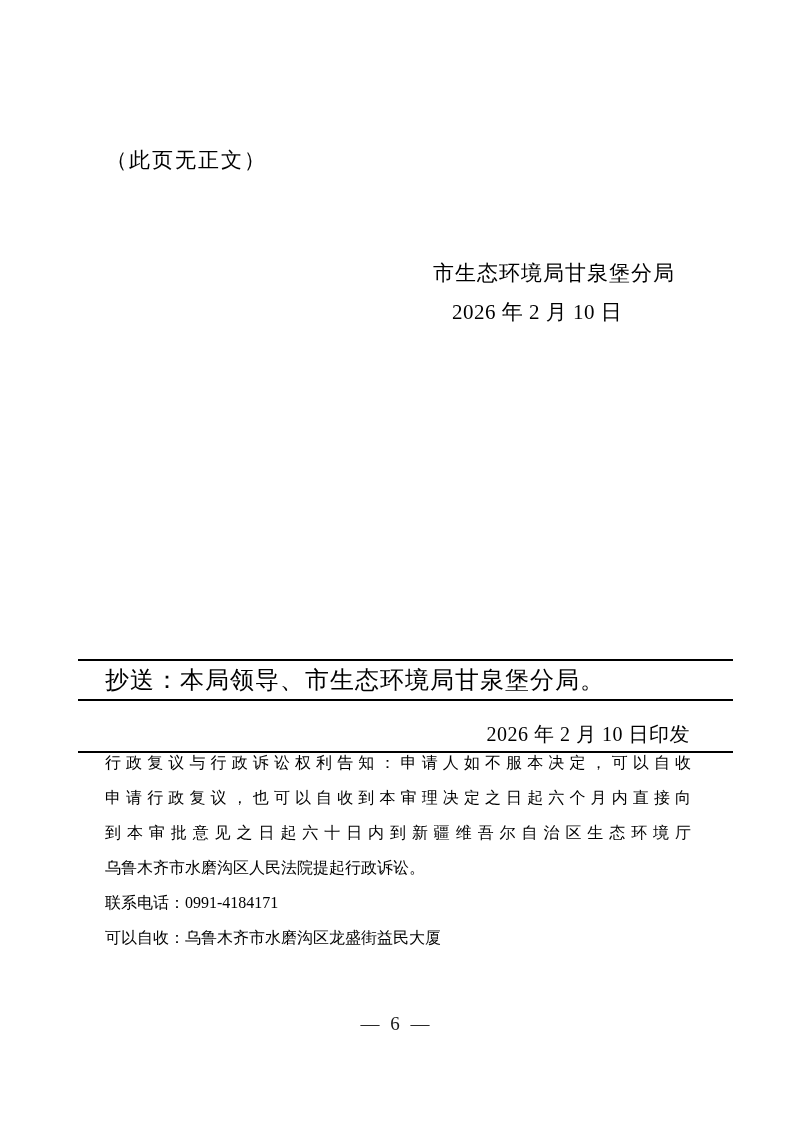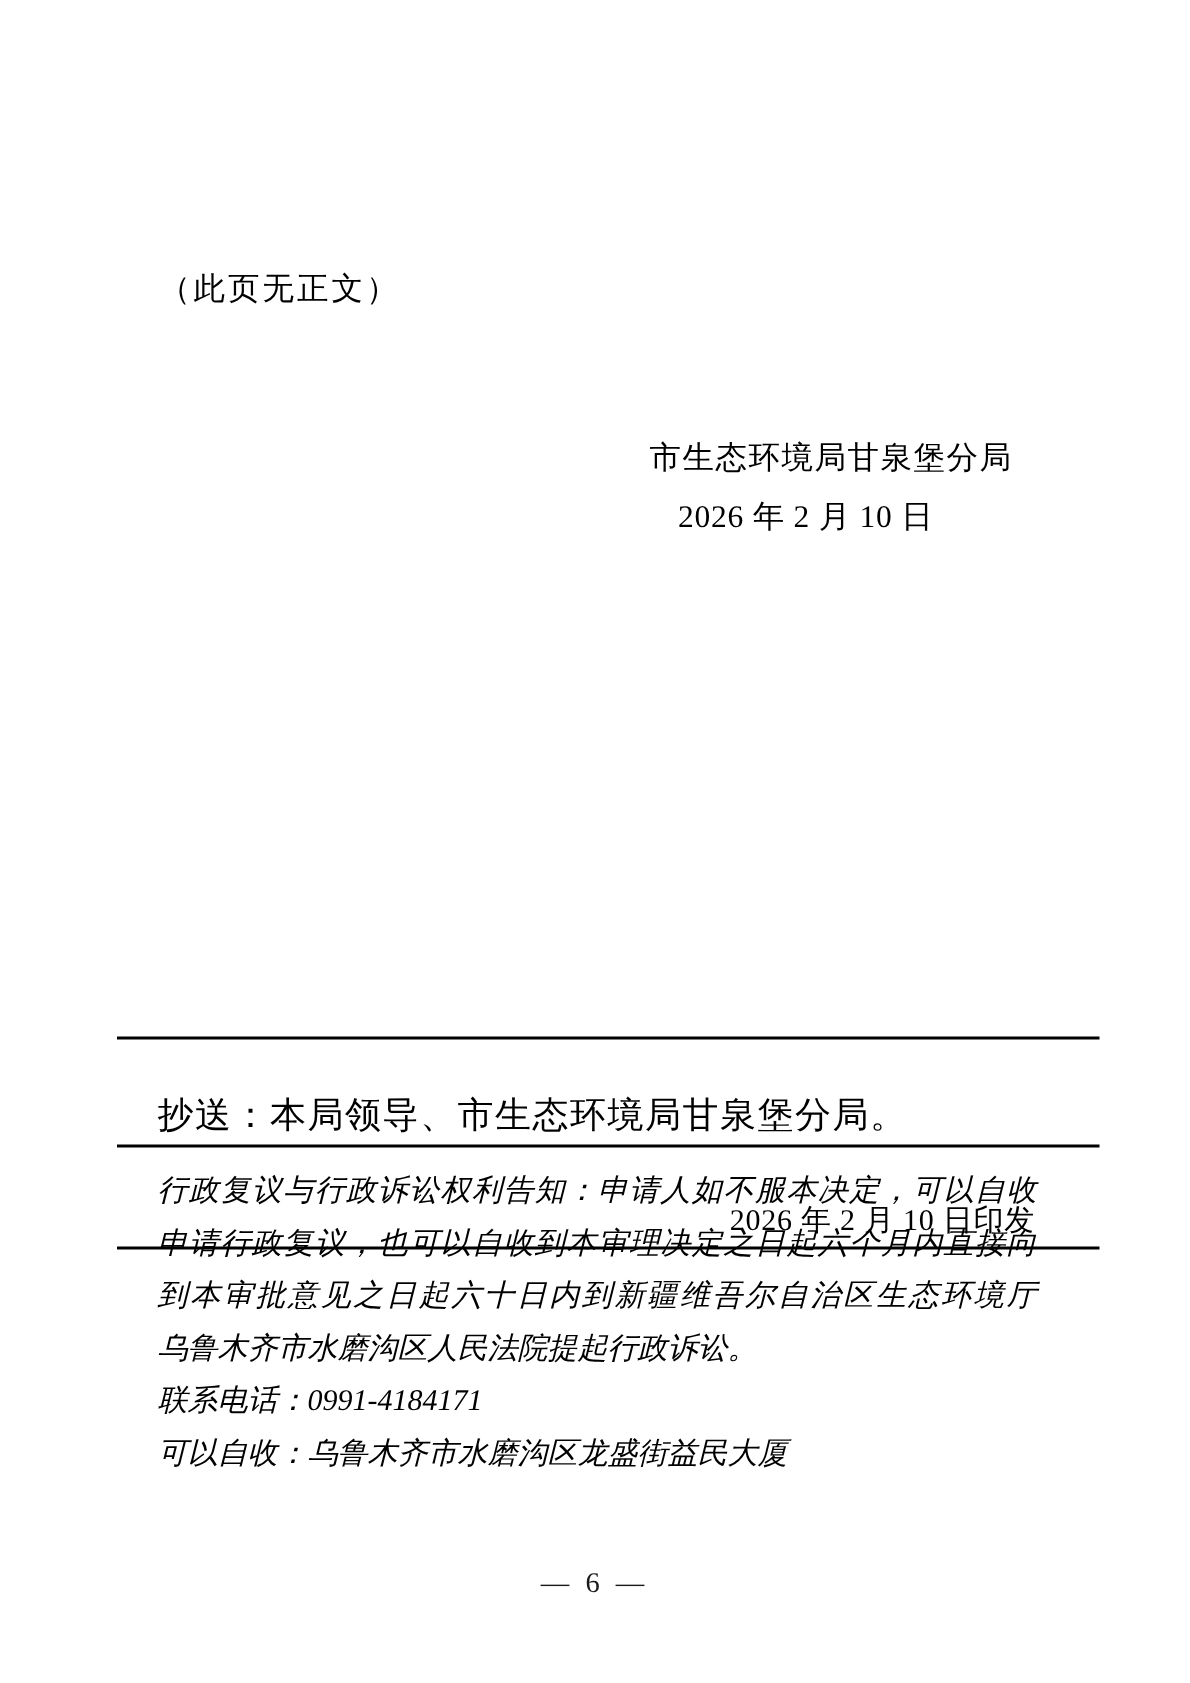--- a/index.html
+++ b/index.html
@@ -1,15 +1,15 @@
 <!DOCTYPE html>
 <html><head>
 <meta charset="utf-8">
 <style>
-  * { box-sizing: border-box; margin-top: 32px; }
+  * { box-sizing: border-box; }
   html, body {
     margin: 0;
     padding: 0;
     background: #ffffff;
   }
   .page {
     position: relative;
     width: 793px;
     height: 1122px;
     margin: 0 auto;
@@ -59,36 +59,35 @@
     font-size: 24px;
     line-height: 26px;
     padding: 6px 0 6px 27px;
     border-bottom: 2px solid #000000;
     letter-spacing: 1px;
     white-space: nowrap;
   }
   .print-line {
     font-size: 20px;
     line-height: 26px;
-    padding: 4px 43px 4px 0;
+    padding: 20px 43px 4px 0;
     text-align: right;
     border-bottom: 2px solid #000000;
     letter-spacing: 0.5px;
     white-space: nowrap;
   }
 
   
   .notice {
     position: absolute;
     left: 105px;
     top: 745px;
     width: 586px;
-    font-size: 20px;
+    font-size: 16px;
     line-height: 35px;
-    font-style: italic;
   }
   .notice p {
     margin: 0;
     white-space: nowrap;
   }
   .notice p.fill {
     white-space: normal;
     text-align: justify;
     text-align-last: justify;
   }

